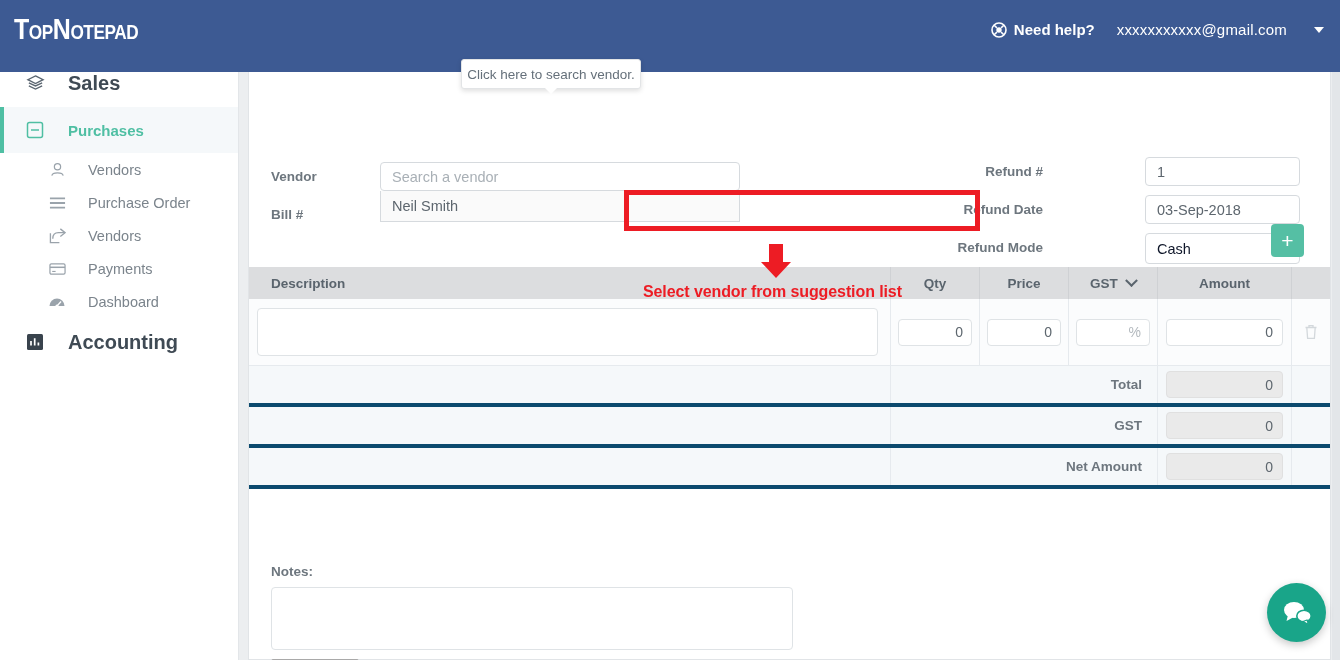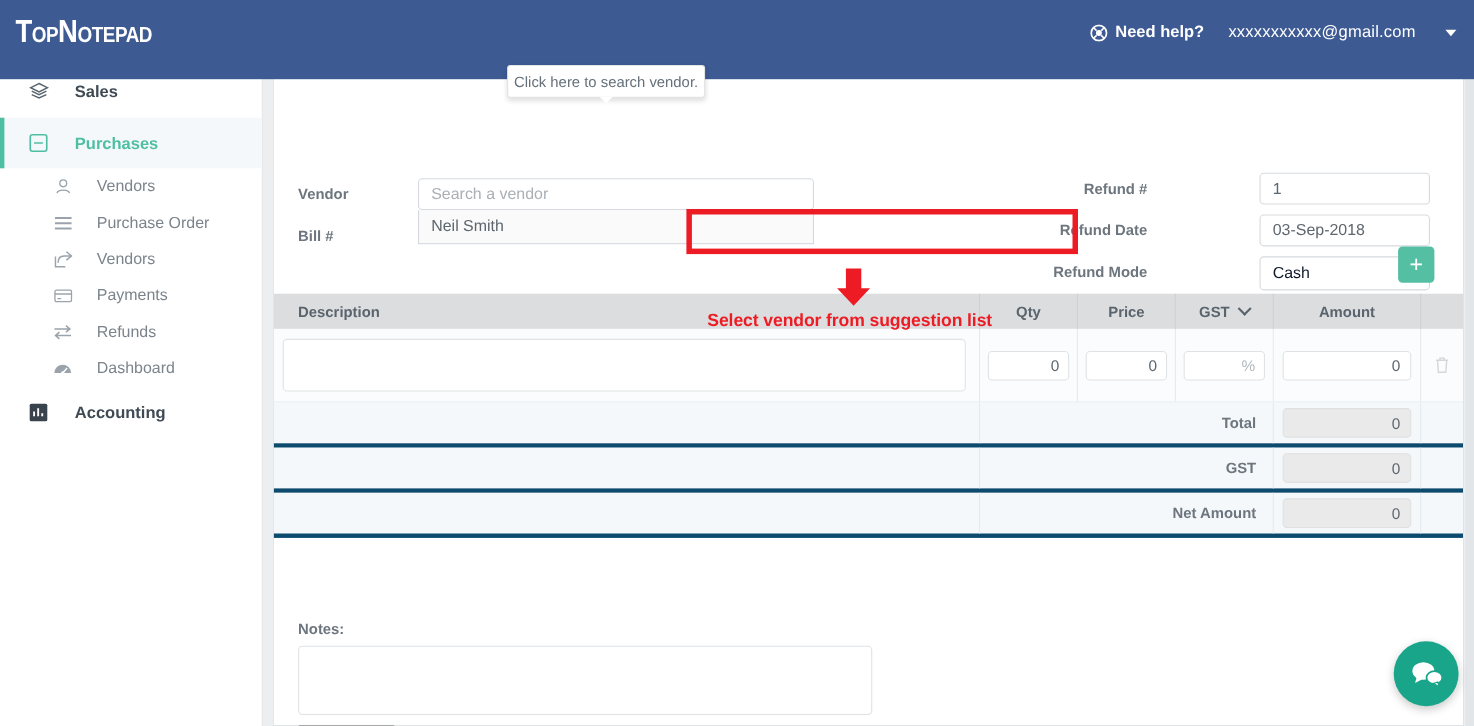--- a/index.html
+++ b/index.html
@@ -33,21 +33,21 @@
   .useremail { color:#fff; font-size:15px; display:flex; align-items:center; gap:27px; letter-spacing:0.2px; }
   .caret-d { width:0;height:0;border-left:5px solid transparent;border-right:5px solid transparent;border-top:6px solid #fff; }
 
   
   .sidebar {
     position:absolute; left:0; top:59px; width:239px; height:601px;
     background:#ffffff; border-right:1px solid #e3e6e9; z-index:20;
   }
   .nav-top { display:flex; align-items:center; height:48px; padding-left:22px; gap:20px; }
   .nav-top .ico { width:26px; display:flex; justify-content:center; color:#5a6570; }
-  .nav-top .lbl { font-size:15px; font-weight:bold; color:#3f4a54; }
+  .nav-top .lbl { font-size:20px; font-weight:bold; color:#3f4a54; }
   .nav-item-active {
     position:relative; display:flex; align-items:center; height:46px; padding-left:22px; gap:20px;
     background:#f5f8fa; border-left:4px solid #4fbfa3; margin-left:-0px;
   }
   .nav-item-active .lbl { font-size:15px; font-weight:bold; color:#4fbfa3; }
   .nav-item-active .ico { width:26px; display:flex; justify-content:center; color:#4fbfa3; margin-left:-4px;}
   .subitem { display:flex; align-items:center; height:33px; padding-left:46px; gap:20px; }
   .subitem .ico { width:22px; display:flex; justify-content:center; color:#9aa3ab; }
   .subitem .lbl { font-size:14.5px; color:#7b848c; }
 
@@ -266,29 +266,20 @@
       <span class="ico">
         <svg width="17" height="14" viewBox="0 0 18 14">
           <rect x="1" y="1.5" width="16" height="11" rx="1.5" fill="none" stroke="#9aa3ab" stroke-width="1.3"></rect>
           <path d="M1 5.2 H17" stroke="#9aa3ab" stroke-width="1.6"></path>
           <path d="M3.4 9.6 H7" stroke="#9aa3ab" stroke-width="1.2"></path>
         </svg>
       </span>
       <span class="lbl">Payments</span>
     </div>
 
-    <div class="subitem">
-      <span class="ico">
-        <svg width="18" height="15" viewBox="0 0 18 15">
-          <path d="M1.5 5 H15 M12 2 L15.5 5 L12 8" fill="none" stroke="#9aa3ab" stroke-width="1.4"></path>
-          <path d="M16.5 11 H3 M6 8 L2.5 11 L6 14" fill="none" stroke="#9aa3ab" stroke-width="1.4"></path>
-        </svg>
-      </span>
-      <span class="lbl">Refunds</span>
-    </div>
 
     <div class="subitem">
       <span class="ico">
         <svg width="18" height="15" viewBox="0 0 18 15">
           <path d="M1.5 12 A7.5 7.5 0 0 1 16.5 12 Z" fill="#9aa3ab"></path>
           <circle cx="9" cy="12" r="1.6" fill="#fff"></circle>
           <path d="M9 12 L13 7.5" stroke="#fff" stroke-width="1.3"></path>
         </svg>
       </span>
       <span class="lbl">Dashboard</span>

